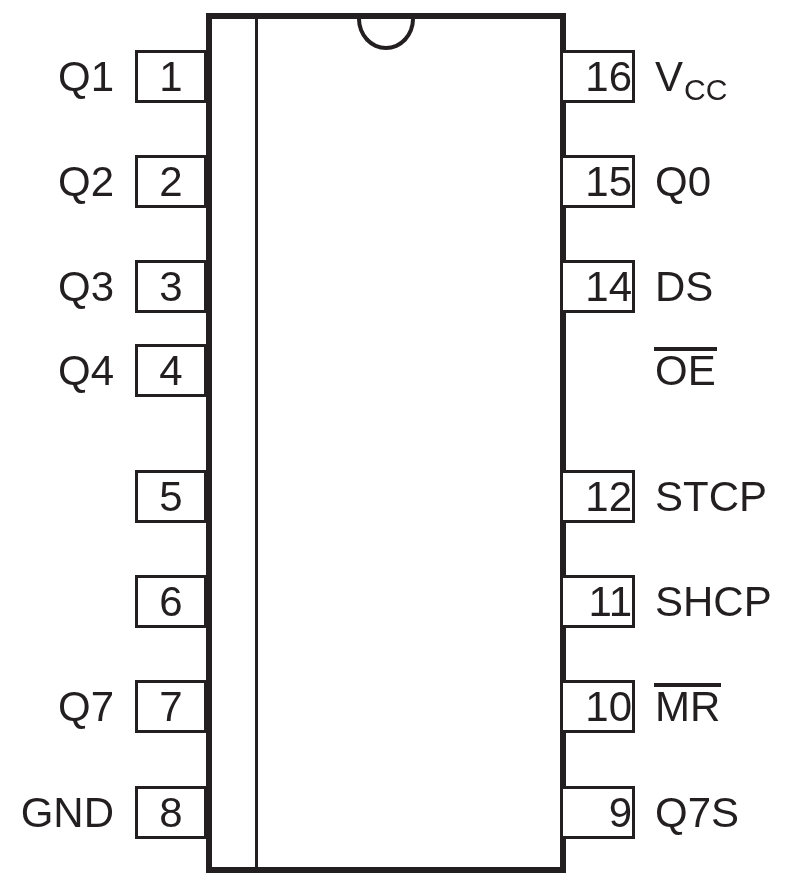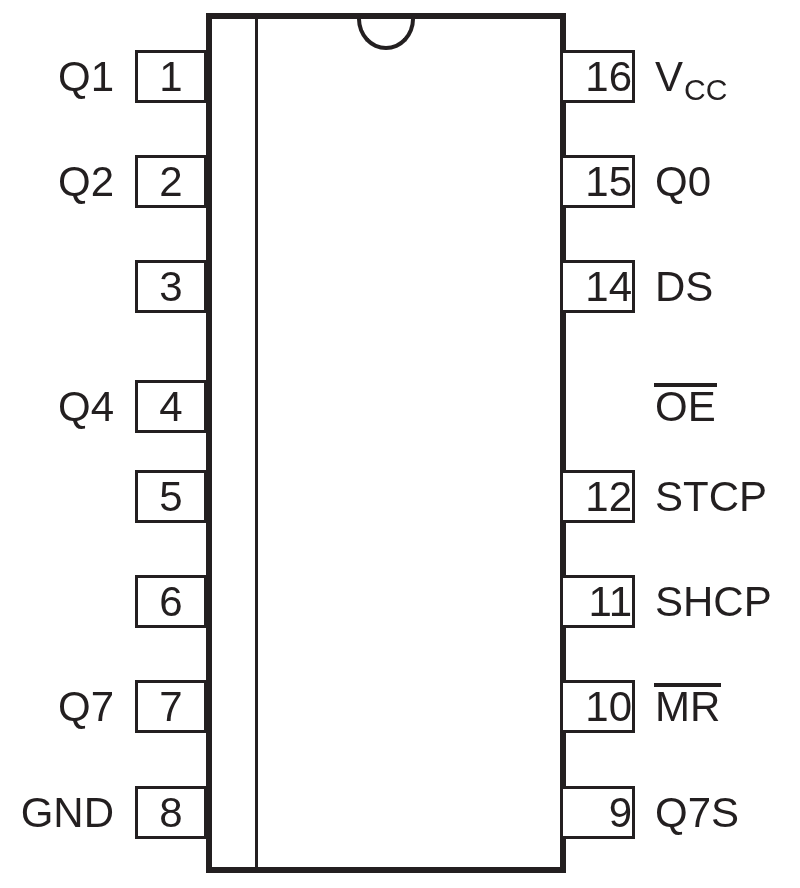--- a/index.html
+++ b/index.html
@@ -126,30 +126,31 @@
     <div class="box box-left">
         <span class="num">2</span>
       </div>
     <div class="box box-right">
         <span class="num">15</span>
       </div>
     <div class="lbl lbl-right"><span class="txt">Q0</span><sub class="sub"></sub></div>
   </div>
 
   <div class="row" style="top:260px">
+    <div class="lbl lbl-left">Q3</div>
     <div class="box box-left">
         <span class="num">3</span>
       </div>
     <div class="box box-right">
         <span class="num">14</span>
       </div>
     <div class="lbl lbl-right"><span class="txt">DS</span><sub class="sub"></sub></div>
   </div>
 
-  <div class="row" style="top:380px">
+  <div class="row" style="top:344px">
     <div class="lbl lbl-left">Q4</div>
     <div class="box box-left">
         <span class="num">4</span>
       </div>
     <div class="lbl lbl-right"><span class="txt overline">OE</span><sub class="sub"></sub></div>
   </div>
 
   <div class="row" style="top:470px">
     <div class="box box-left">
         <span class="num">5</span>

